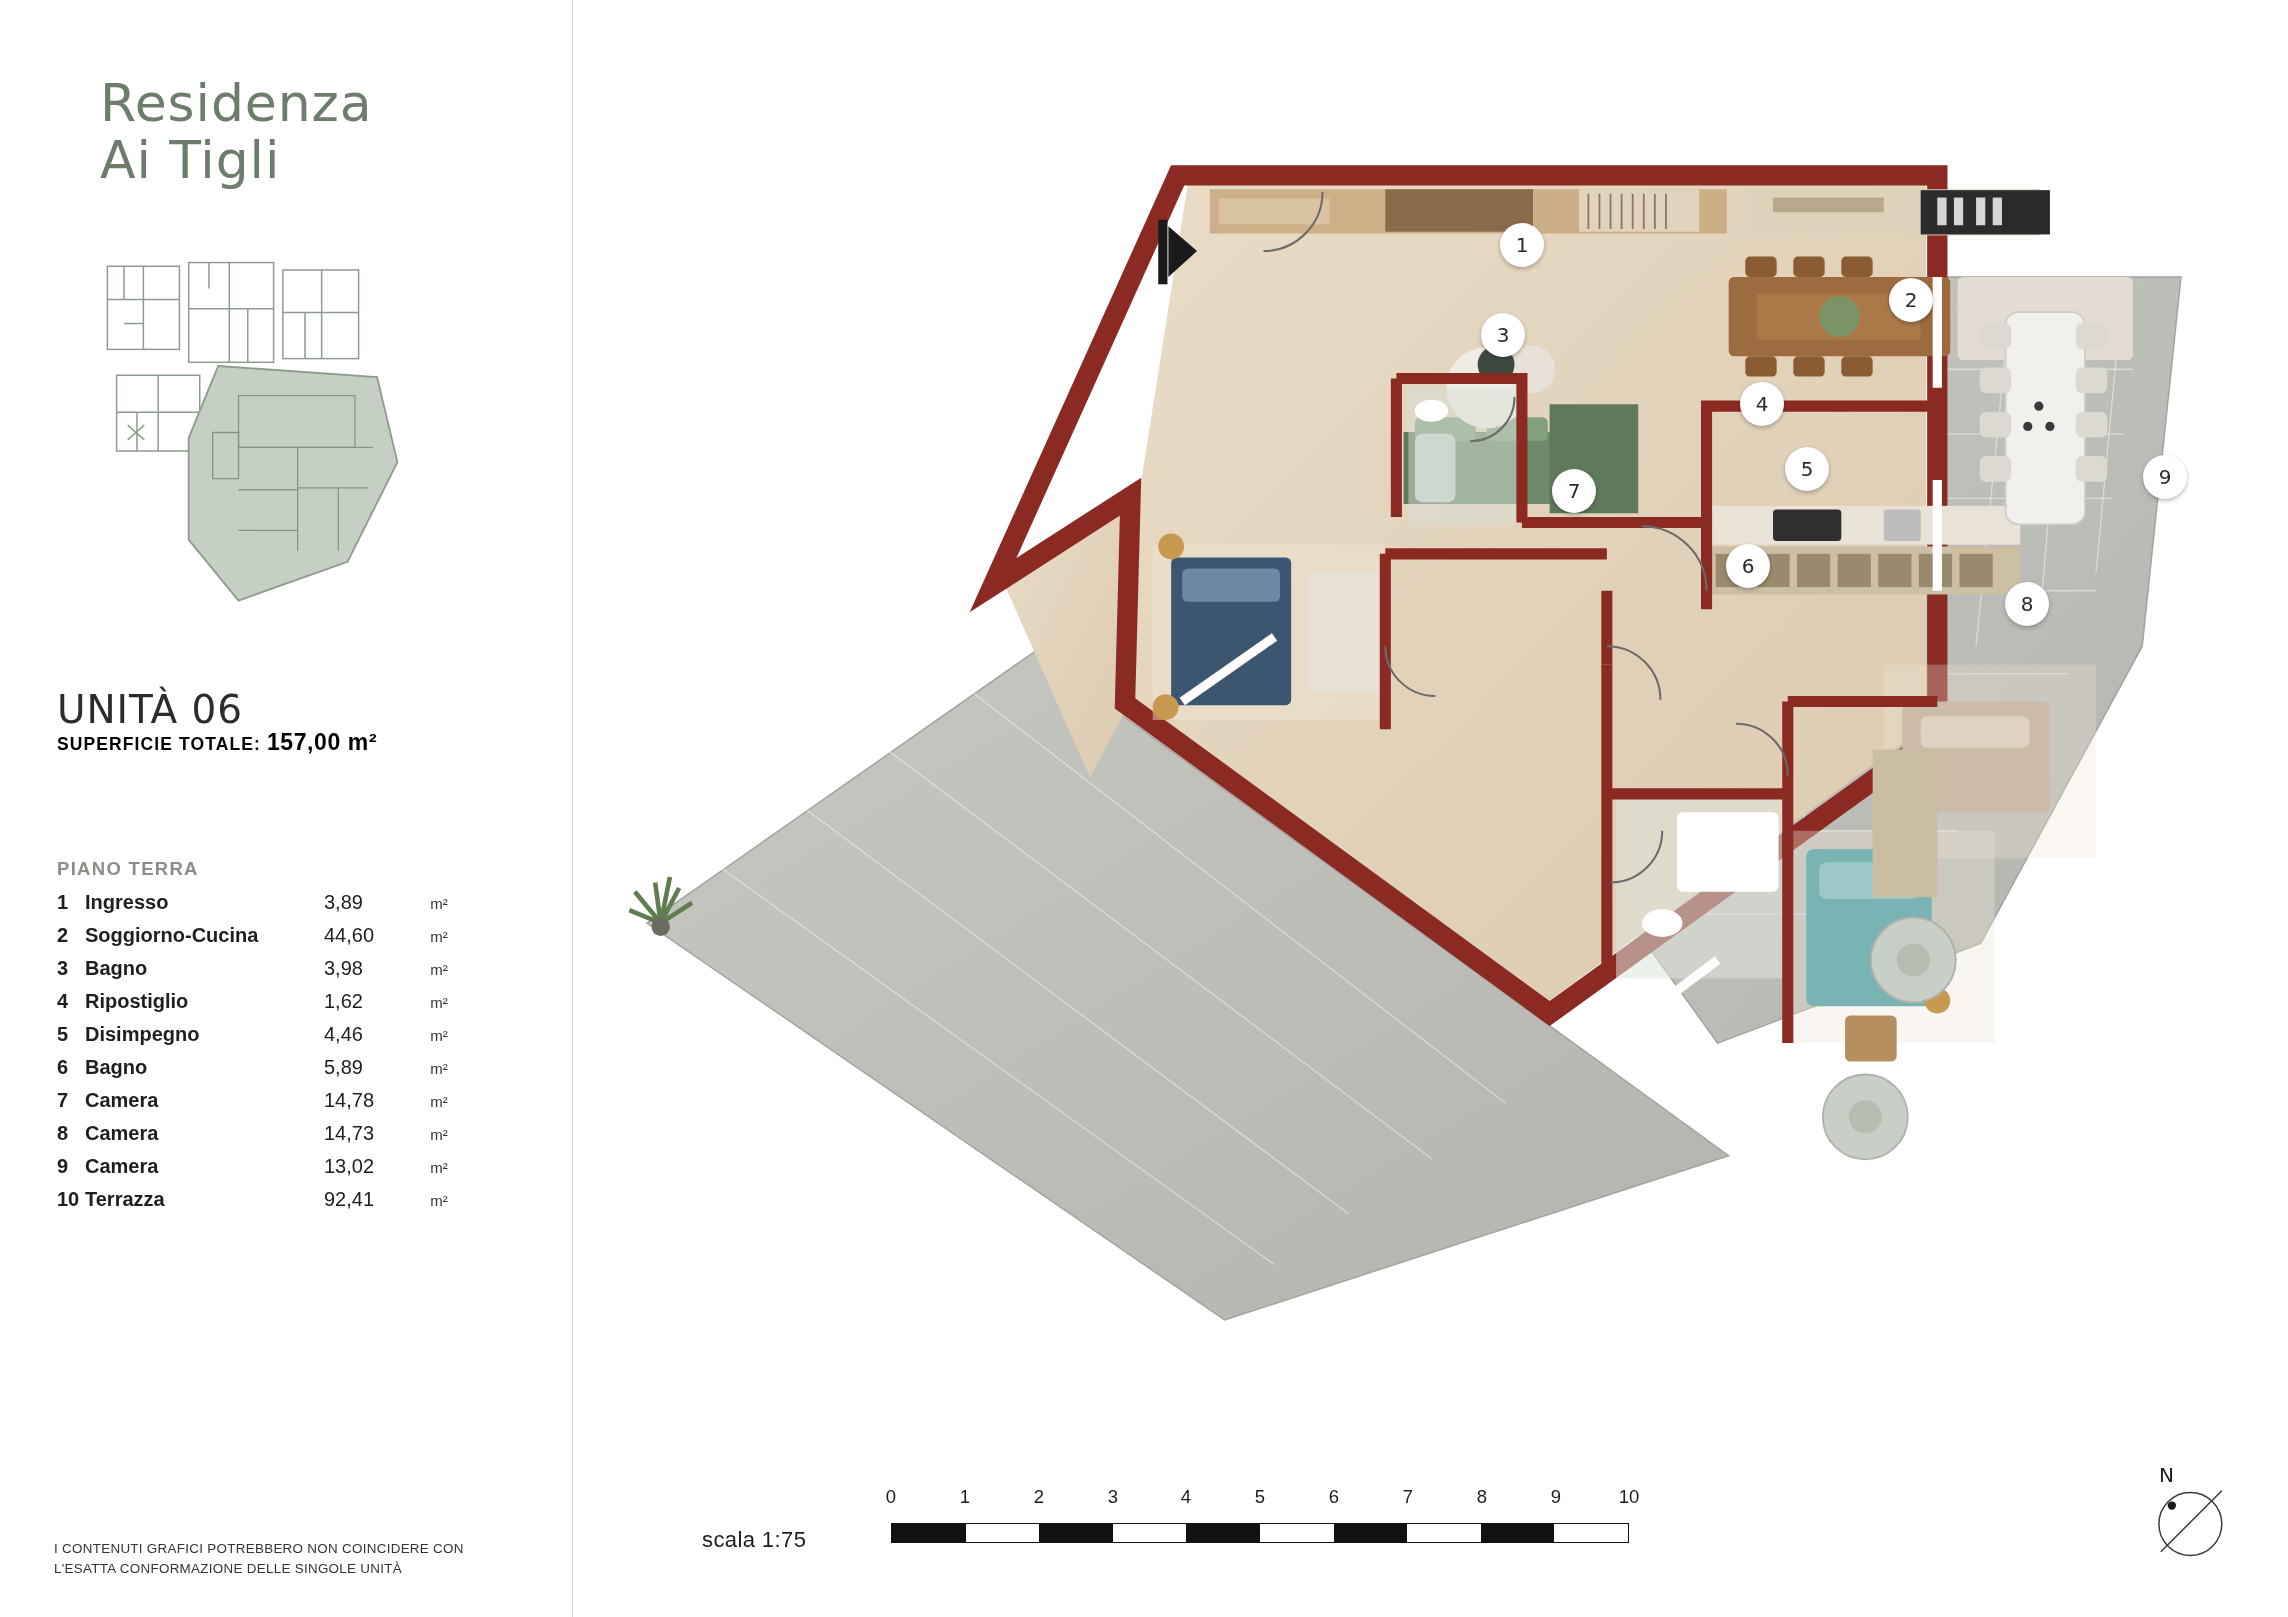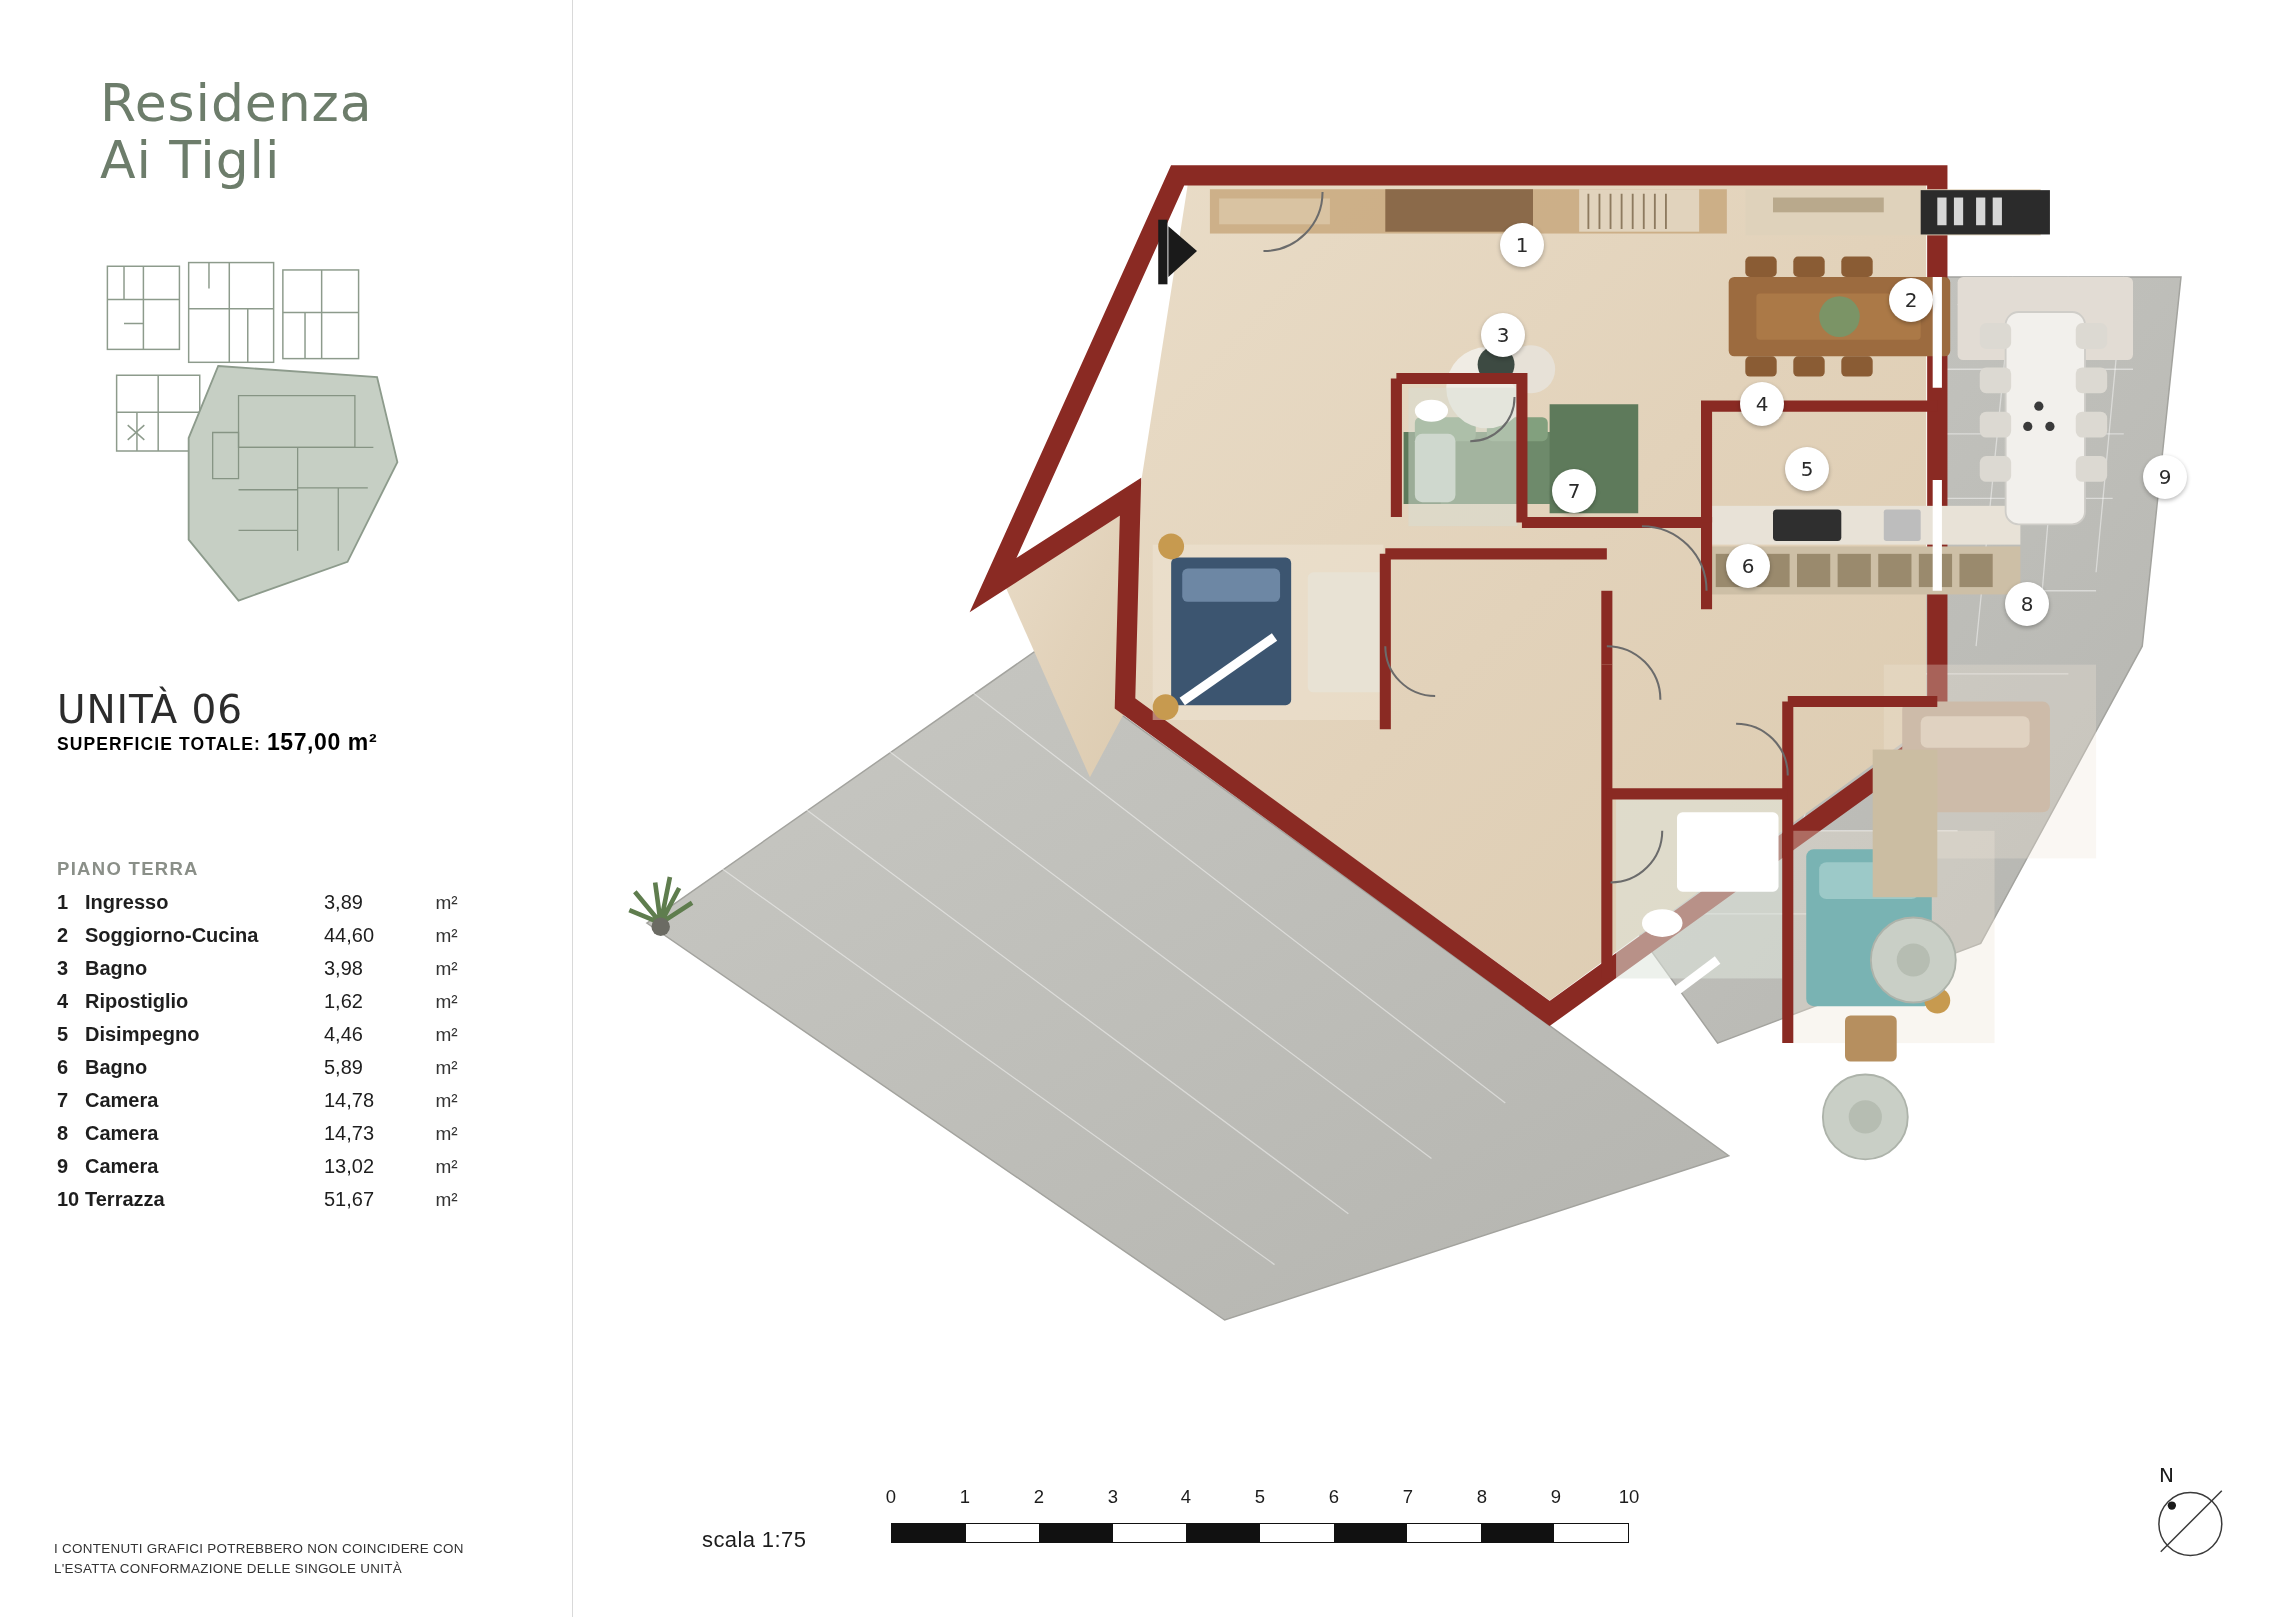--- a/index.html
+++ b/index.html
@@ -99,21 +99,21 @@
   .room-row {
     display: flex;
     align-items: baseline;
     height: 33px;
     font-size: 20px;
     color: #1e1e1e;
   }
   .room-num { font-weight: 700; width: 28px; flex: none; }
   .room-name { font-weight: 700; flex: 1 1 auto; }
   .room-area { font-weight: 400; text-align: left; width: 97px; flex: none; }
-  .room-unit { width: 42px; flex: none; text-align: center; padding-left: 9.2px; font-size: 19px; color:#333; }
+  .room-unit { width: 42px; flex: none; text-align: left; padding-left: 9.2px; font-size: 15px; color:#333; }
 
   #disclaimer {
     position: absolute;
     left: 54px; top: 1539px;
     width: 443px;
     font-size: 13.4px;
     line-height: 1.5;
     letter-spacing: 0.3px;
     color: #333;
   }
@@ -297,21 +297,21 @@
     </div>
     <div class="room-row">
       <span class="room-num">9</span>
       <span class="room-name">Camera</span>
       <span class="room-area">13,02</span>
       <span class="room-unit">m²</span>
     </div>
     <div class="room-row">
       <span class="room-num">10</span>
       <span class="room-name">Terrazza</span>
-      <span class="room-area">51,67</span>
+      <span class="room-area">92,41</span>
       <span class="room-unit">m²</span>
     </div>
   </div>
 
   <div id="disclaimer">I CONTENUTI GRAFICI POTREBBERO NON COINCIDERE CON L'ESATTA CONFORMAZIONE DELLE SINGOLE UNITÀ</div>
 </div>
 
 <div id="sidebar-divider"></div>
 <div id="sidebar-shadow"></div>
 

